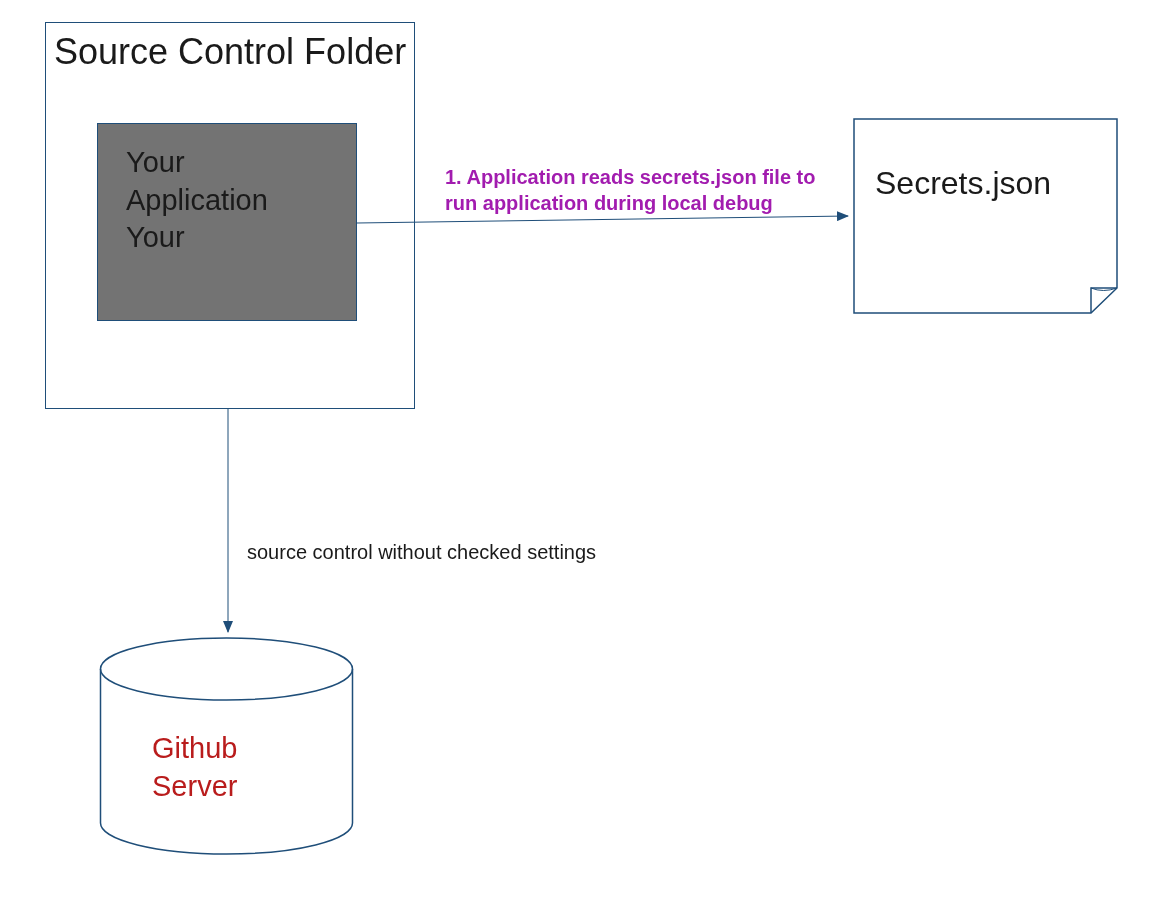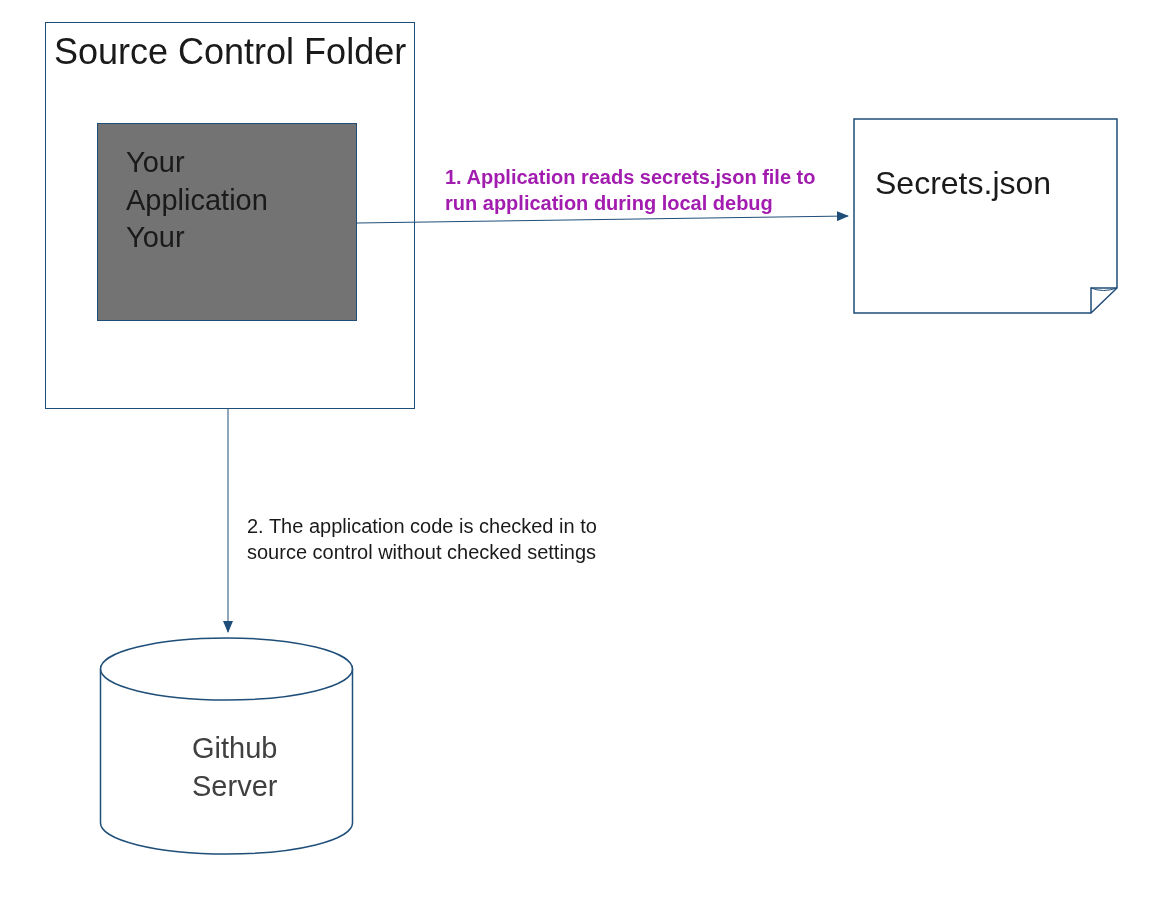--- a/index.html
+++ b/index.html
@@ -82,23 +82,22 @@
       top: 637px;
       width: 255px;
       height: 218px;
     }
     .github-text {
       position: absolute;
       left: 152px;
       top: 730px;
       font-size: 29px;
       font-weight: 400;
-      color: #404040;
+      color: #b91c1c;
       line-height: 1.3;
-      margin-left: 40px;
     }
     
     .label-1 {
       position: absolute;
       left: 445px;
       top: 164px;
       width: 400px;
       font-size: 20px;
       font-weight: 700;
       color: #a21caf;
@@ -156,15 +155,15 @@
         <path d="M 0 0 L 12 5 L 0 10 Z" fill="#1f4e79"></path>
       </marker>
     </defs>
 
     <line x1="357" y1="223" x2="848" y2="216" stroke="#1f4e79" stroke-width="1" marker-end="url(#arrowhead)"></line>
 
     <line x1="228" y1="409" x2="228" y2="632" stroke="#1f4e79" stroke-width="1" marker-end="url(#arrowhead)"></line>
   </svg>
 
   <div class="label-1"><span>1. Application reads secrets.json file to</span><br><span>run application during local debug</span></div>
-  <div class="label-2"><span>2. The application code is checked in to</span><br><span>source control without checked settings</span></div>
+  <div class="label-2"><br><span>source control without checked settings</span></div>
 
 </div>
 
 </body></html>

